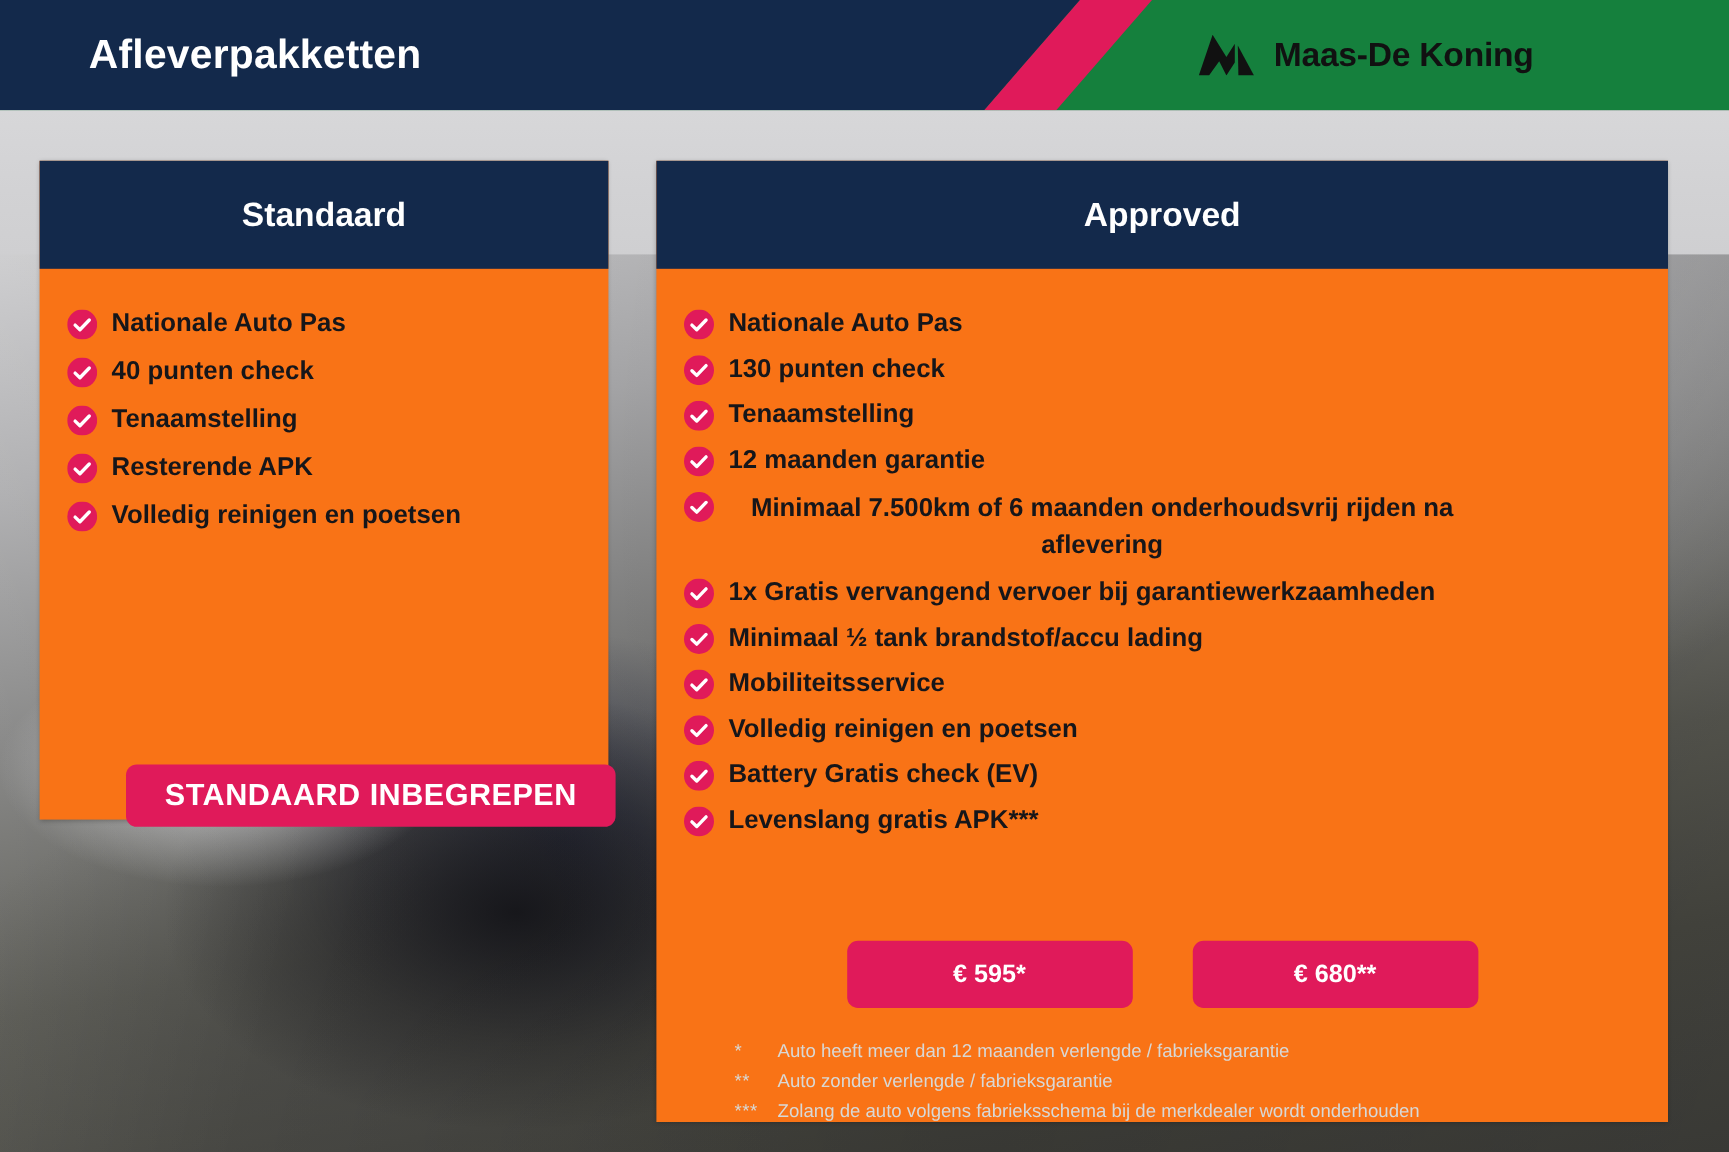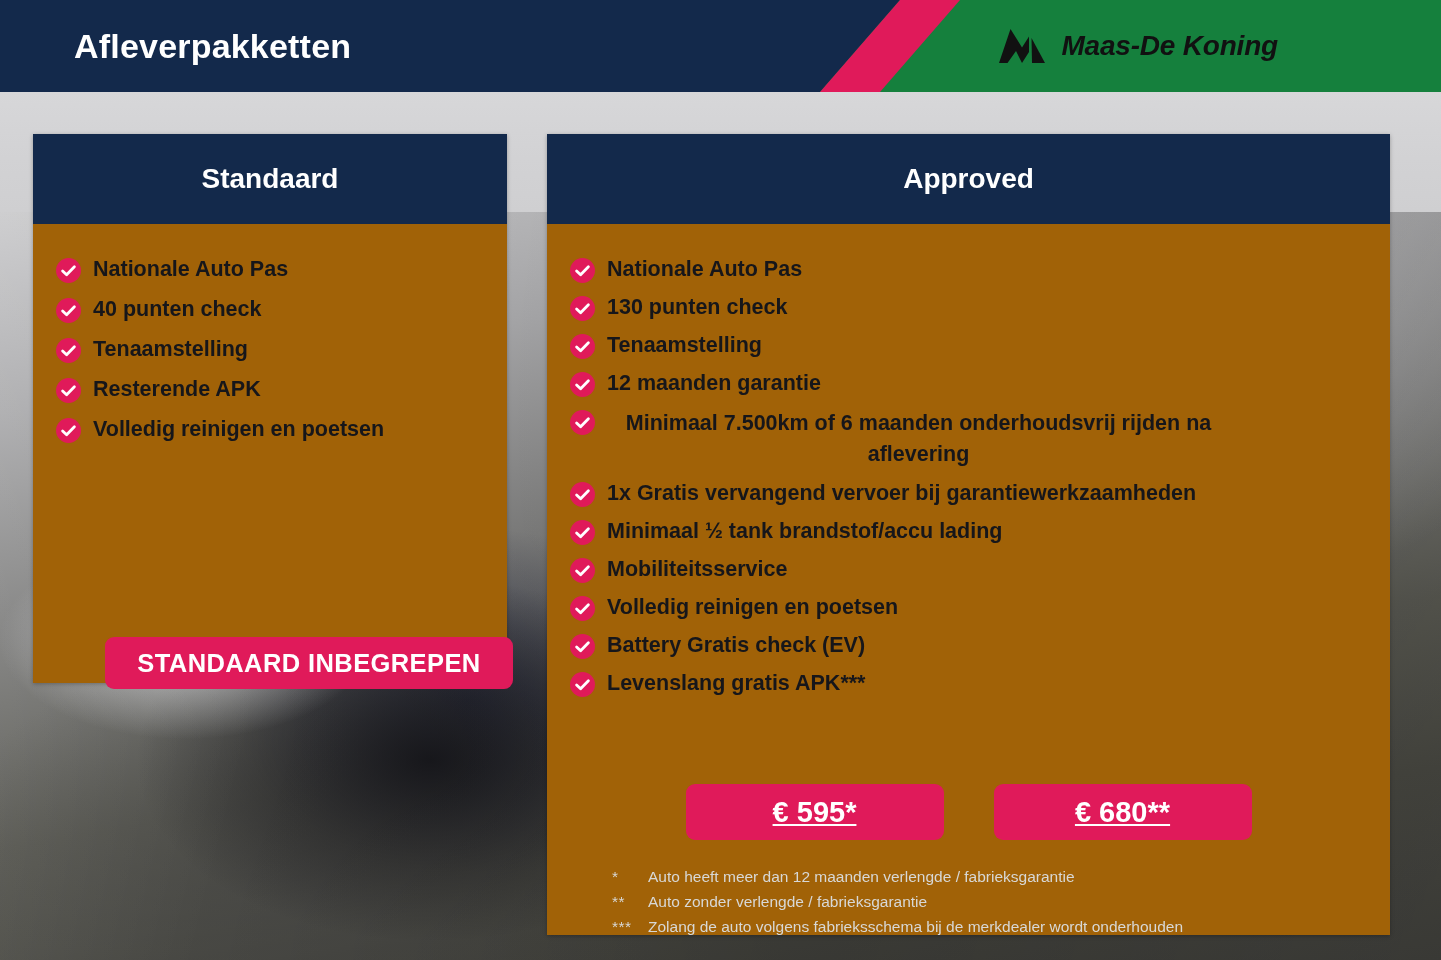--- a/index.html
+++ b/index.html
@@ -43,35 +43,35 @@
     background:#e01a5a;
     clip-path:polygon(900px 0, 960px 0, 880px 92px, 820px 92px);
   }
   .header-title{
     position:absolute; left:74px; top:0; height:92px;
     display:flex; align-items:center;
     color:#ffffff; font-size:34px; font-weight:bold; letter-spacing:.2px;
   }
   .brand{
     position:absolute; right:163px; top:0; height:92px;
-    display:flex; align-items:center; gap:16px;font-style:italic;
+    display:flex; align-items:center; gap:16px;
   }
   .brand-mark{ width:46px; height:34px; display:block; }
   .brand-name{ color:#111; font-size:28px; font-weight:bold; letter-spacing:-.2px; }
 
   
   .content{ position:absolute; left:0; top:92px; width:1441px; height:868px; }
   .top-wash{
     position:absolute; left:0; top:0; width:1441px; height:120px;
     background:linear-gradient(180deg,#d7d7d9 0%,#d2d2d4 55%,#cfcfd1 100%);
   }
 
   
   .card{
-    position:absolute; background:#a16207;
+    position:absolute; background:#f97316;
     box-shadow:0 1px 4px rgba(0,0,0,.28);
   }
   .card-head{
     background:#13294b; width:100%;
     display:flex; align-items:center; justify-content:center;
   }
   .card-head h2{ color:#fff; font-size:28px; font-weight:bold; }
 
   #card-standaard{ left:33px; top:42px; width:474px; height:549px; }
   #card-standaard .card-head{ height:90px; }
@@ -105,21 +105,21 @@
     cursor:pointer;
   }
   #btn-standaard{
     position:absolute; left:72px; top:503px;
     width:408px; height:52px; font-size:25.5px; letter-spacing:.4px;
   }
   .price-row{
     position:absolute; left:0; top:650px; width:100%;
     display:flex; justify-content:center; gap:50px;
   }
-  .price-btn{ width:258px; height:56px; font-size:29px; border-radius:9px;text-decoration:underline; }
+  .price-btn{ width:238px; height:56px; font-size:21px; border-radius:9px; }
 
   
   .footnotes{
     position:absolute; left:612px; top:772px; width:780px;
     color:#d8d8d6; font-size:15.5px; line-height:1.62;
   }
   .footnotes .fn{ display:flex; }
   .footnotes .mark{ flex:0 0 36px; letter-spacing:.5px; }
 </style>
 </head>

